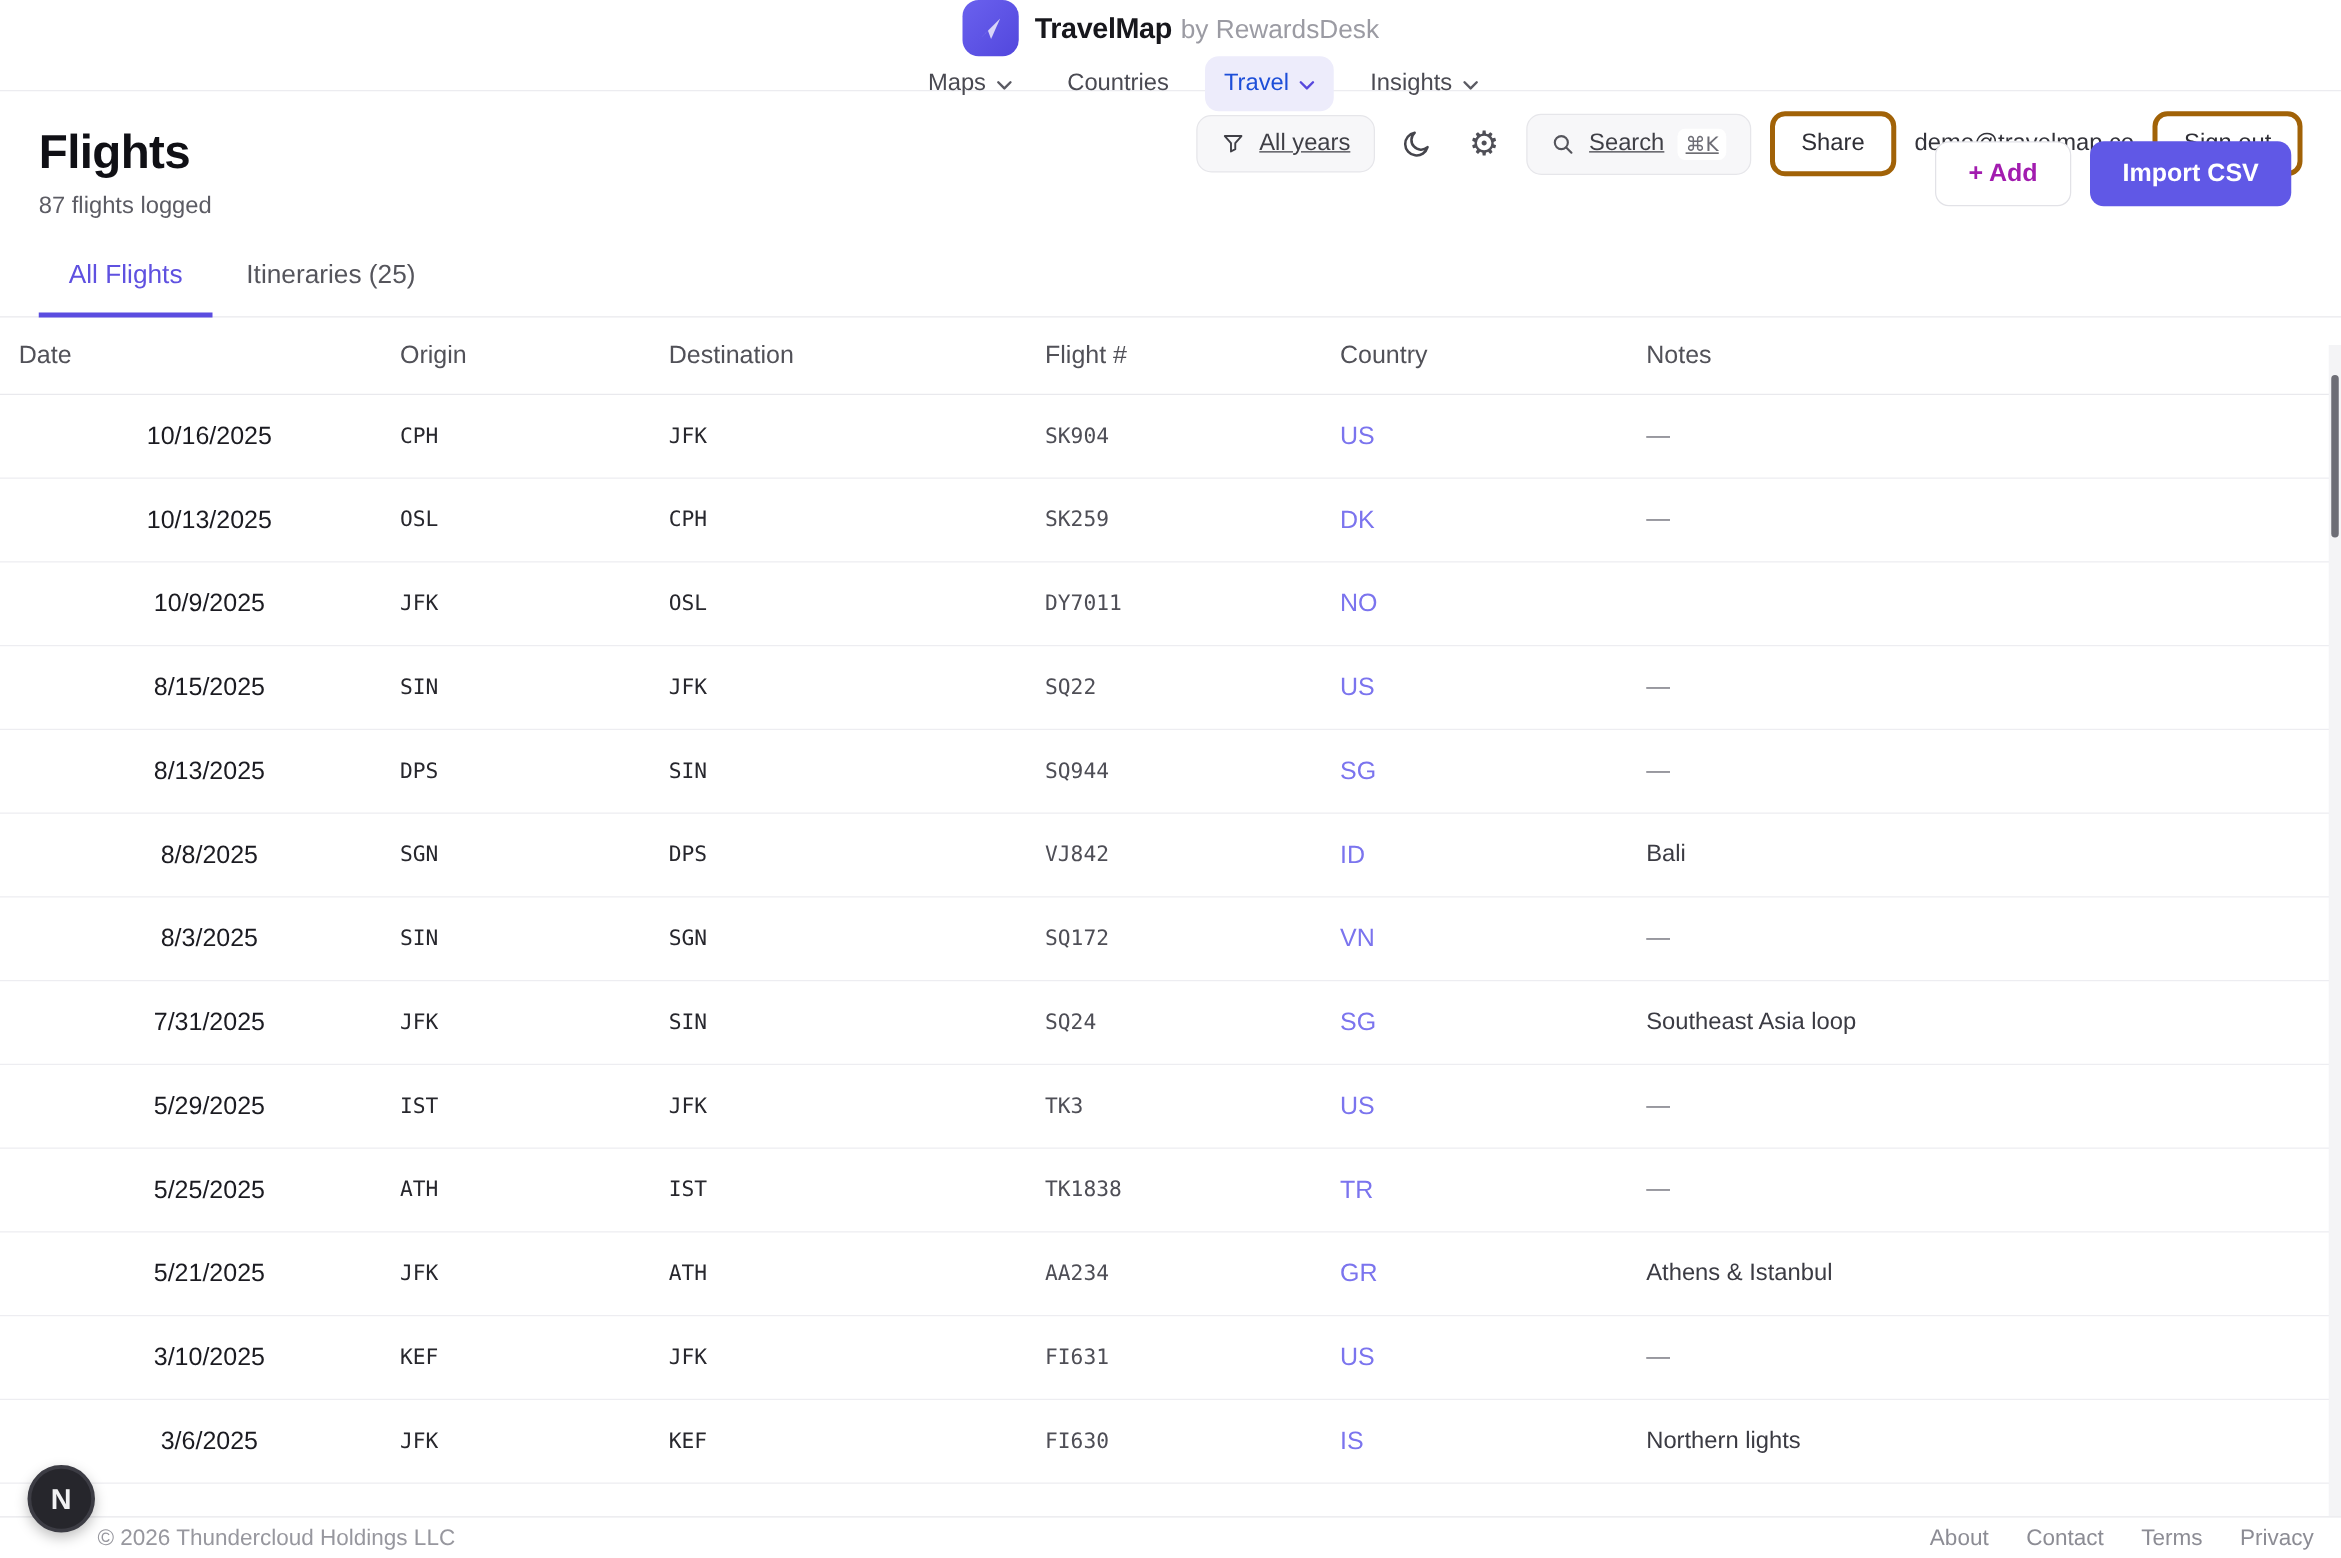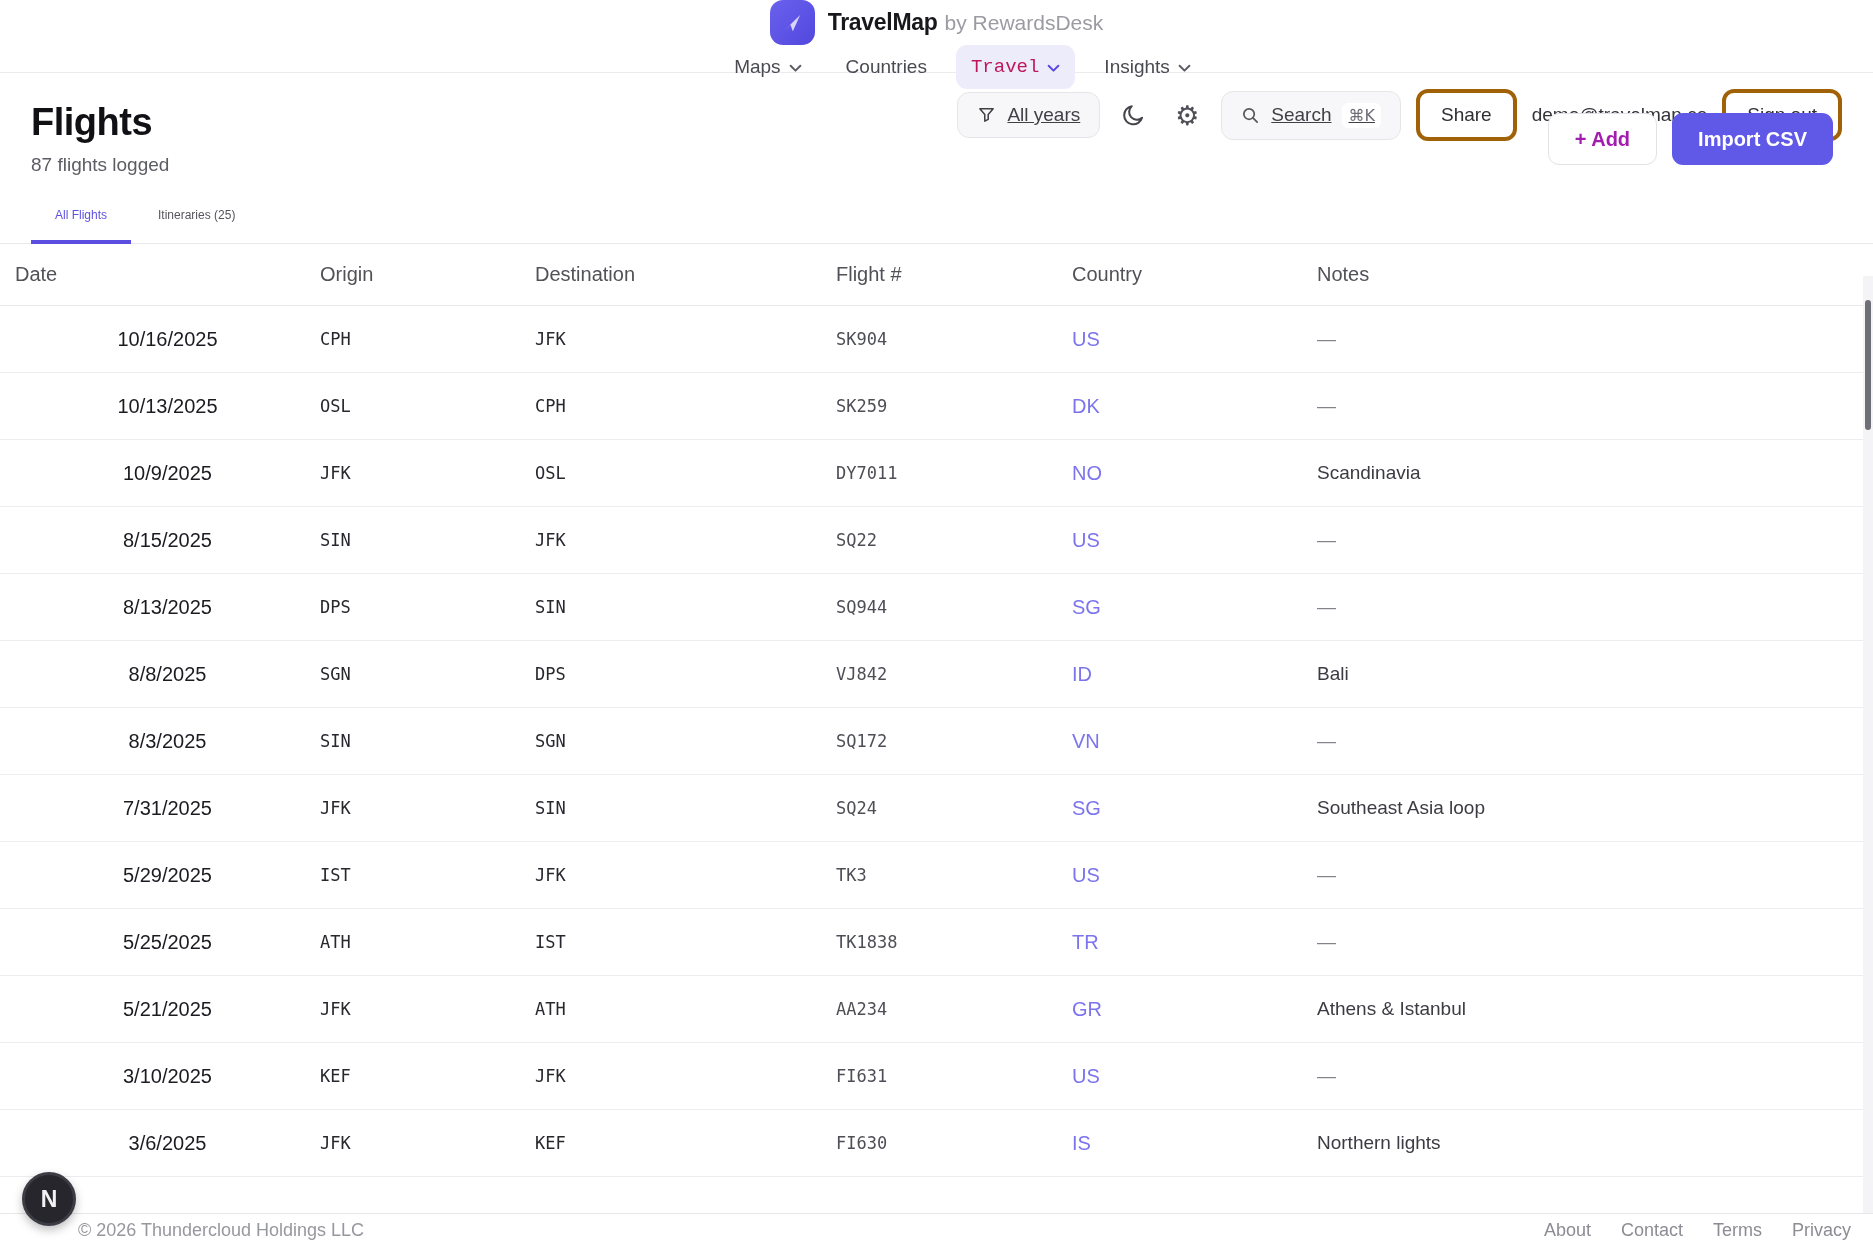--- a/index.html
+++ b/index.html
@@ -19,21 +19,21 @@
     background:linear-gradient(135deg,#6a61ee 0%,#5247dd 100%);
     display:flex; align-items:center; justify-content:center;
   }
   .brand-name { font-size:23px; font-weight:700; color:#17171c; letter-spacing:-0.3px; }
   .brand-by { font-size:21px; color:#9b9ba3; margin-left:7px; font-weight:400; }
   .nav-items { display:flex; align-items:center; gap:14px; margin-left:52px; }
   .nav-item {
     display:flex; align-items:center; gap:8px; padding:11px 15px;
     font-size:19px; color:#4a4a52; border-radius:11px; cursor:pointer; white-space:nowrap;
   }
-  .nav-item.active { background:#edecfb; color:#be185d;font-family:Liberation Mono, monospace; }
+  .nav-item.active { background:#edecfb; color:#1d4ed8; }
   .nav-item .chev { display:flex; margin-top:2px; }
   .nav-right { margin-left:auto; display:flex; align-items:center; gap:15px; }
   .pill-btn {
     display:flex; align-items:center; gap:11px; padding:11px 19px;
     background:#f7f7f9; border:1px solid #e6e6ea; border-radius:12px;
     font-size:19px; color:#3f3f46; cursor:pointer; white-space:nowrap;text-decoration:underline;
   }
   .icon-btn { display:flex; align-items:center; justify-content:center; width:38px; height:38px; cursor:pointer; }
   .gear-glyph { font-size:27px; color:#4f4f57; line-height:1; font-family:"DejaVu Sans", sans-serif; }
   .kbd { font-size:16px; color:#6d6d75; background:#ffffff; border-radius:6px; padding:3px 6px; font-family:"DejaVu Sans", sans-serif; }
@@ -50,21 +50,21 @@
   .add-btn {
     padding:13px 26px; background:#fff; border:1px solid #e2e2e7; border-radius:11px;
     font-size:20px; font-weight:700; color:#a21caf; cursor:pointer; height:52px;
   }
   .import-btn {
     padding:13px 26px; background:#6058e6; border:none; border-radius:11px;
     font-size:20px; font-weight:700; color:#ffffff; cursor:pointer; height:52px;
   }
   
   .tabs { display:flex; gap:27px; padding:0 0 0 31px; margin-top:32px; border-bottom:1px solid #e9e9ed; }
-  .tab { font-size:12px; padding:0 0 21px 0; color:#55555c; cursor:pointer; position:relative; }
+  .tab { font-size:21px; padding:0 0 21px 0; color:#55555c; cursor:pointer; position:relative; }
   .tab.active { color:#5f51e0; padding:0 24px 21px 24px; }
   .tab.active::after {
     content:""; position:absolute; left:0; right:0; bottom:-1px; height:4px; background:#5b4de0;
   }
   
   .grid-row {
     display:grid; grid-template-columns:305px 215px 301px 236px 245px 1fr;
     align-items:center; padding-left:15px;
   }
   .thead { height:62px; border-bottom:1px solid #e9e9ed; }
@@ -223,21 +223,20 @@
     <div><span class="cell-country">DK</span></div>
     <div class="cell-notes dash">—</div>
   </div>
 
   <div class="grid-row trow">
     <div class="cell-date">10/9/2025</div>
     <div class="cell-mono">JFK</div>
     <div class="cell-mono">OSL</div>
     <div class="cell-flight">DY7011</div>
     <div><span class="cell-country">NO</span></div>
-    <div class="cell-notes">Scandinavia</div>
   </div>
 
   <div class="grid-row trow">
     <div class="cell-date">8/15/2025</div>
     <div class="cell-mono">SIN</div>
     <div class="cell-mono">JFK</div>
     <div class="cell-flight">SQ22</div>
     <div><span class="cell-country">US</span></div>
     <div class="cell-notes dash">—</div>
   </div>

